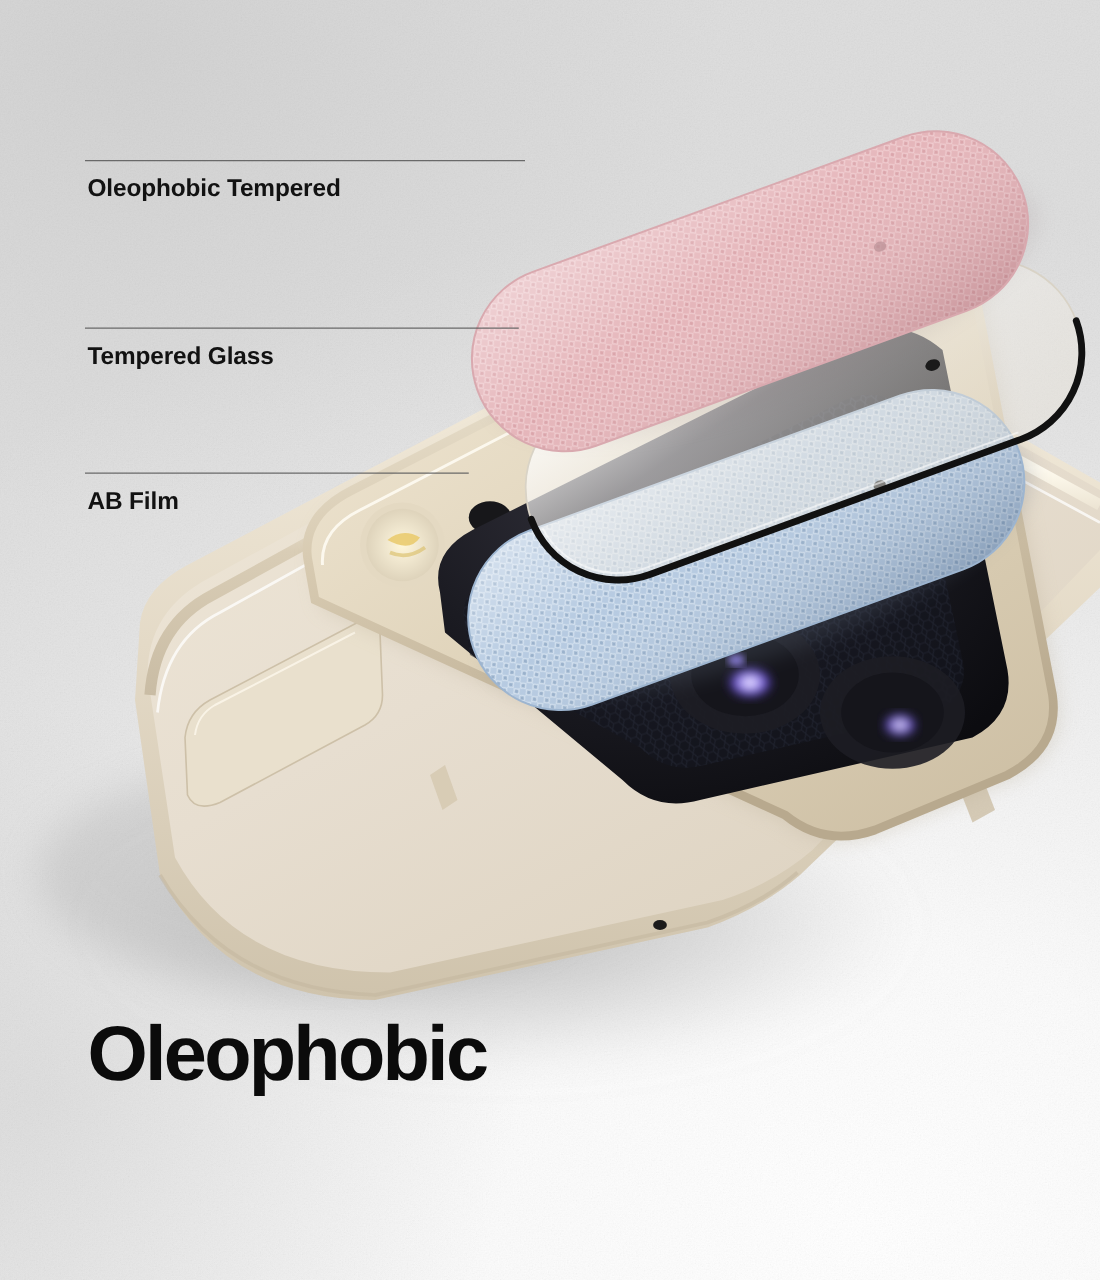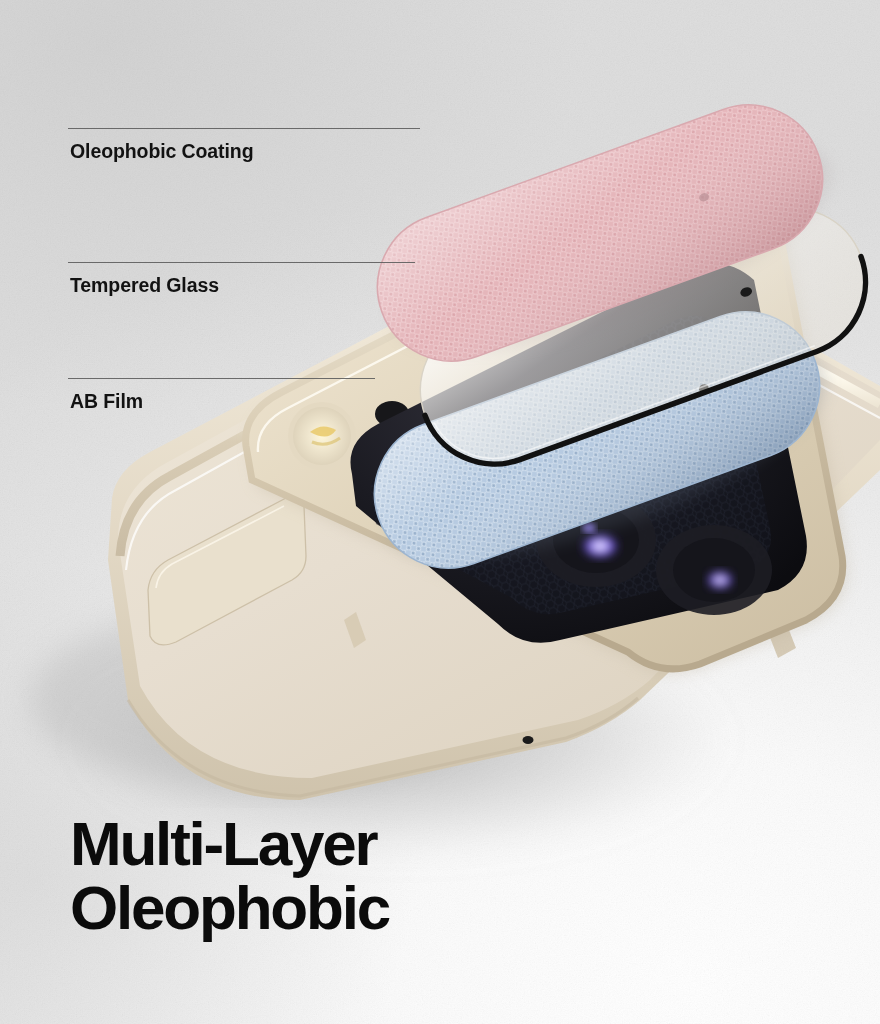--- a/index.html
+++ b/index.html
@@ -270,29 +270,28 @@
       <ellipse cx="6" cy="16" rx="232" ry="74" fill="#8d7a7d" opacity=".14" filter="url(#soft8)"></ellipse>
       <rect x="-232" y="-74" width="464" height="148" rx="74" fill="url(#meshPink)"></rect>
       <rect x="-232" y="-74" width="464" height="148" rx="74" fill="url(#pinkShade)"></rect>
       <rect x="-232" y="-74" width="464" height="148" rx="74" fill="none" stroke="#d9a9af" stroke-width="1.6"></rect>
       <ellipse cx="110" cy="2" rx="5" ry="4" fill="#b98f94" opacity=".7"></ellipse>
     </g>
   </svg>
 
   <div class="callout" id="c1">
     <div class="rule"></div>
-    <div class="txt">Oleophobic Coating</div>
+    <div class="txt">Oleophobic Tempered</div>
   </div>
   <div class="callout" id="c3">
     <div class="rule"></div>
     <div class="txt">AB Film</div>
   </div>
   <div class="callout" id="c2">
     <div class="rule"></div>
     <div class="txt">Tempered Glass</div>
   </div>
 
   <div class="headline">
-    <span class="l1">Multi-Layer</span>
     <span class="l2">Oleophobic</span>
   </div>
 
 </div>
 
 </body></html>

